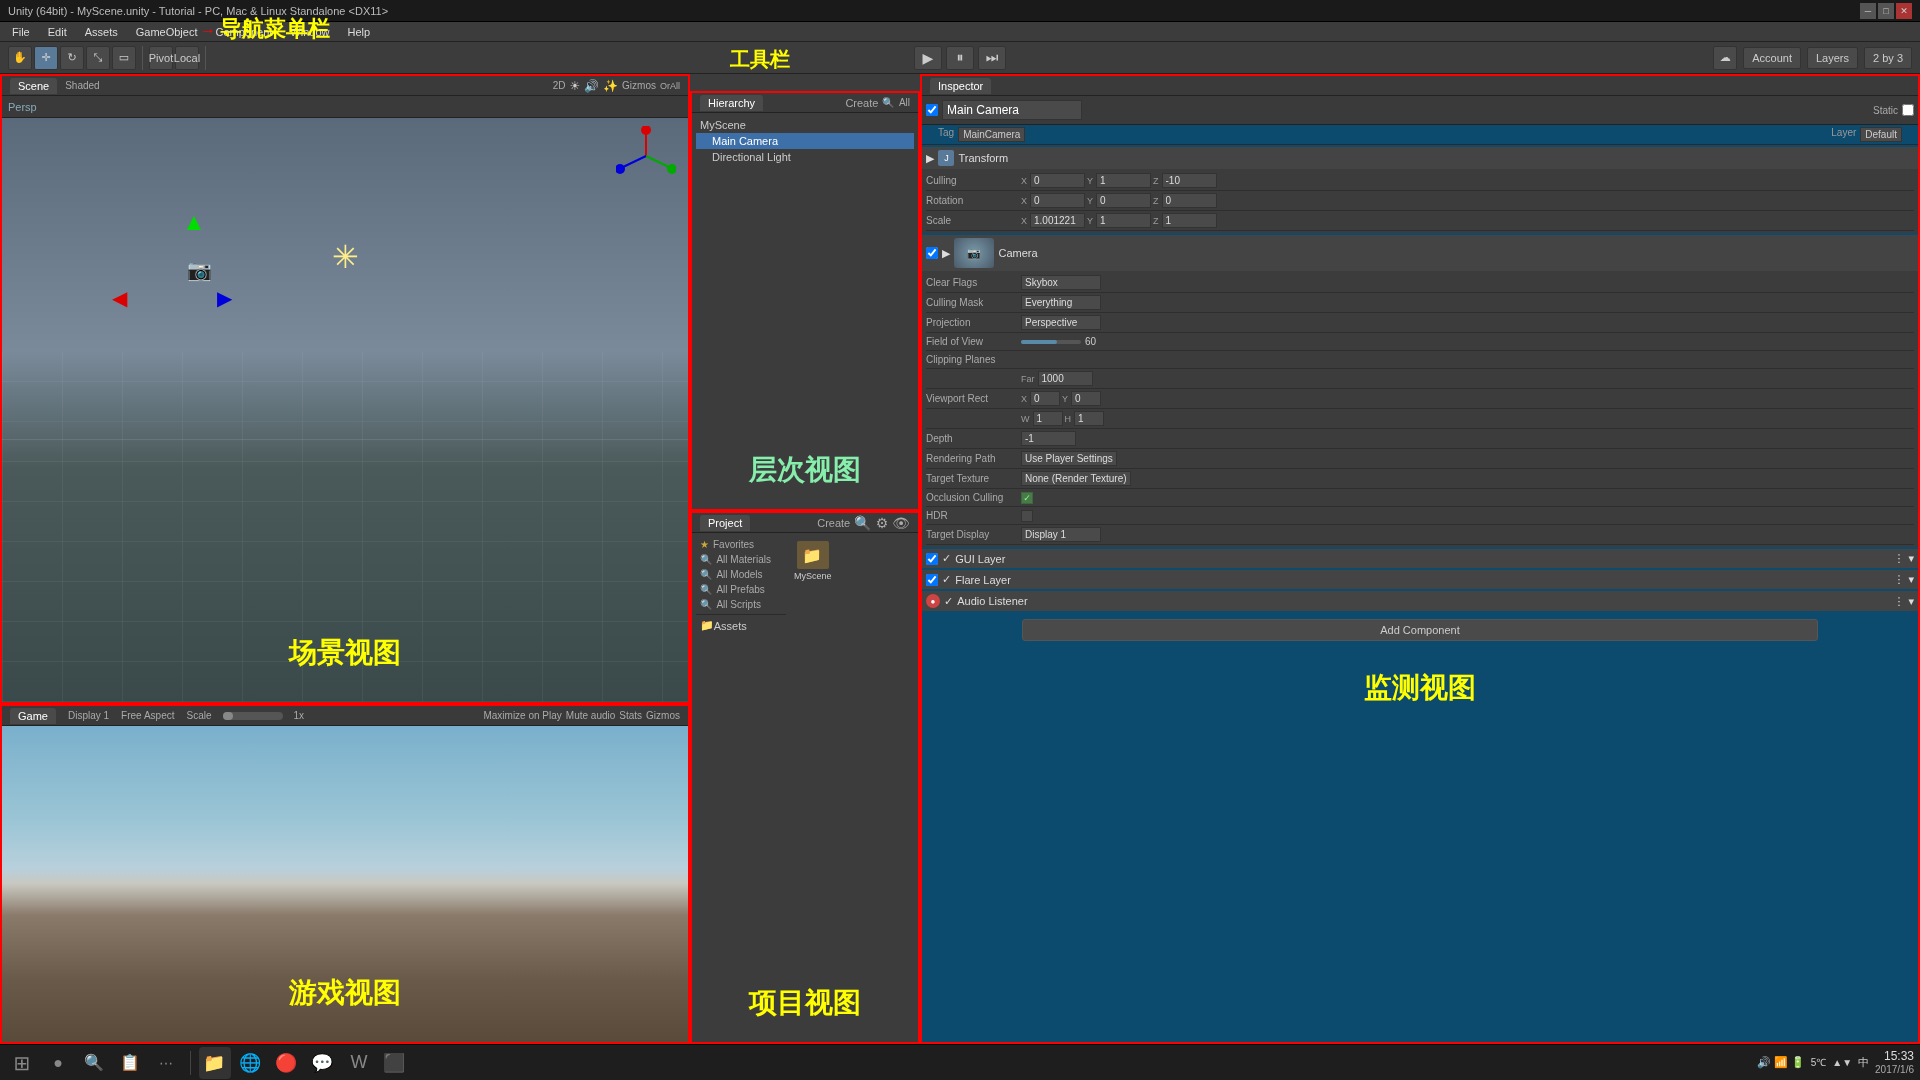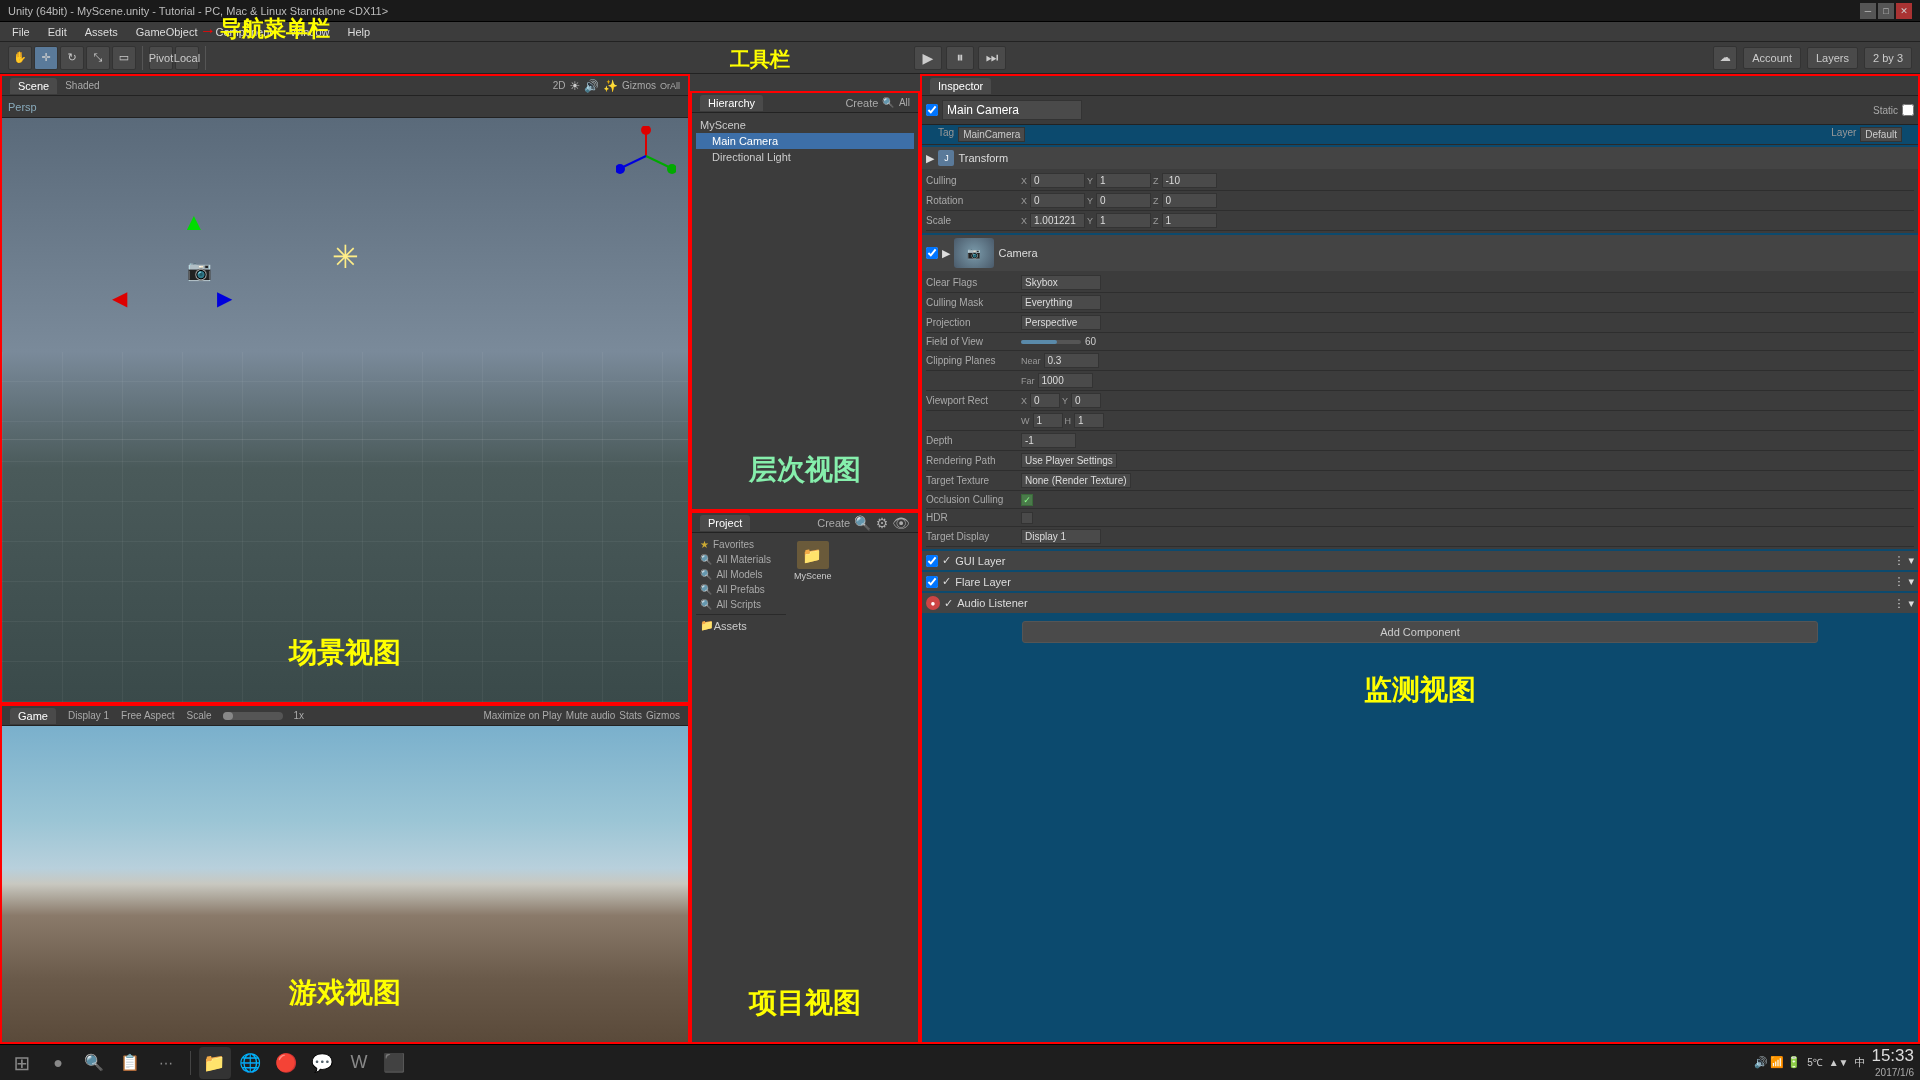--- a/index.html
+++ b/index.html
@@ -836,24 +836,20 @@
             <div class="prop-value slider-row">
               <div class="mini-slider">
                 <div class="mini-slider-fill" style="width:60%;"></div>
               </div>
               <span>60</span>
             </div>
           </div>
 
           <div class="prop-row">
             <span class="prop-label">Clipping Planes</span>
-            <div class="prop-value">
-              <span class="xyz-label">Near</span>
-              <input type="text" class="prop-input" value="0.3" style="">
-            </div>
           </div>
           <div class="prop-row">
             <span class="prop-label"></span>
             <div class="prop-value">
               <span class="xyz-label">Far</span>
               <input type="text" class="prop-input" value="1000" style="">
             </div>
           </div>
 
           <div class="prop-row">
@@ -963,17 +959,17 @@
   <div class="taskbar-icon" style="font-size:18px;">💬</div>
   <div class="taskbar-icon" style="font-size:18px;">W</div>
   <div class="taskbar-icon" style="font-size:18px;">⬛</div>
 
   <div style="margin-left:auto; display:flex; align-items:center; gap:6px;">
     <span style="font-size:11px; color:#ccc;">🔊 📶 🔋</span>
     <span style="font-size:10px; color:#ccc;">5℃</span>
     <span style="font-size:10px; color:#ccc;">▲▼</span>
     <span style="font-size:11px; color:#ccc;">中</span>
     <div style="text-align:right;">
-      <div style="font-size:17px; color:#ddd; line-height:1.2;">15:33</div>
+      <div style="font-size:12px; color:#ddd; line-height:1.2;">15:33</div>
       <div style="font-size:10px; color:#aaa; line-height:1.2;">2017/1/6</div>
     </div>
   </div>
 </div>
 
 </body></html>

